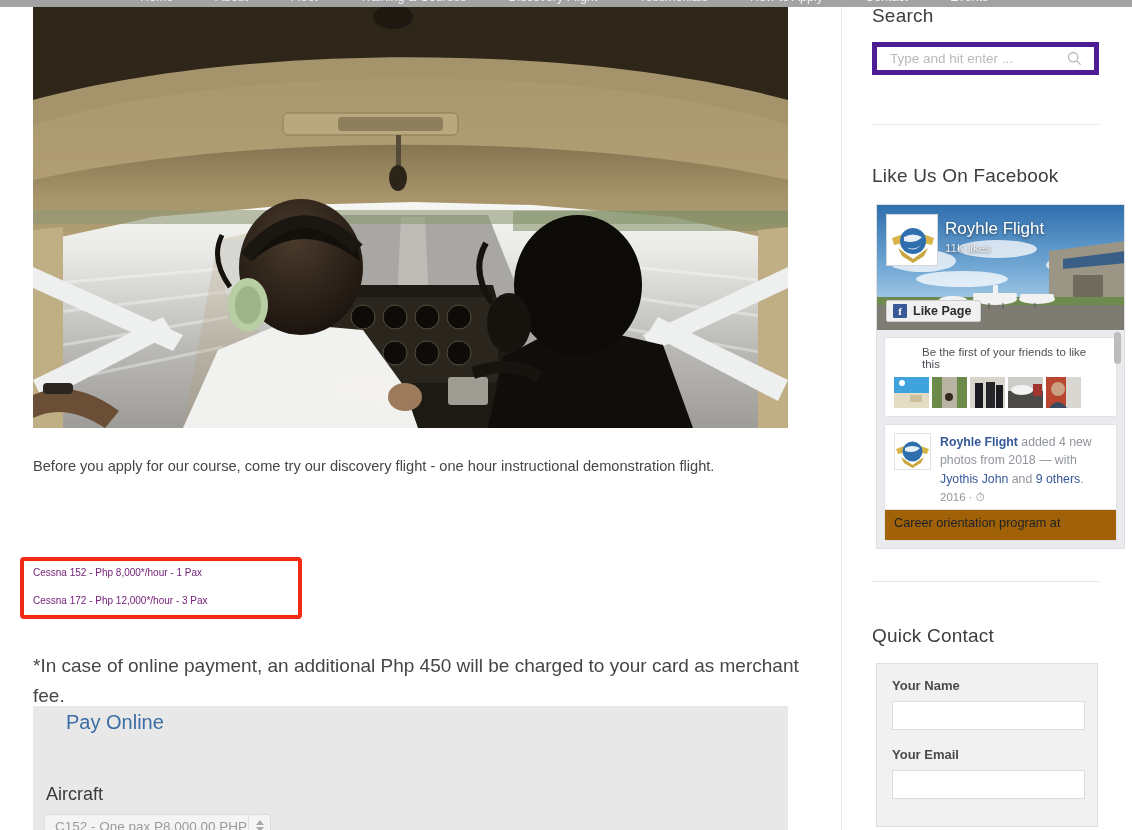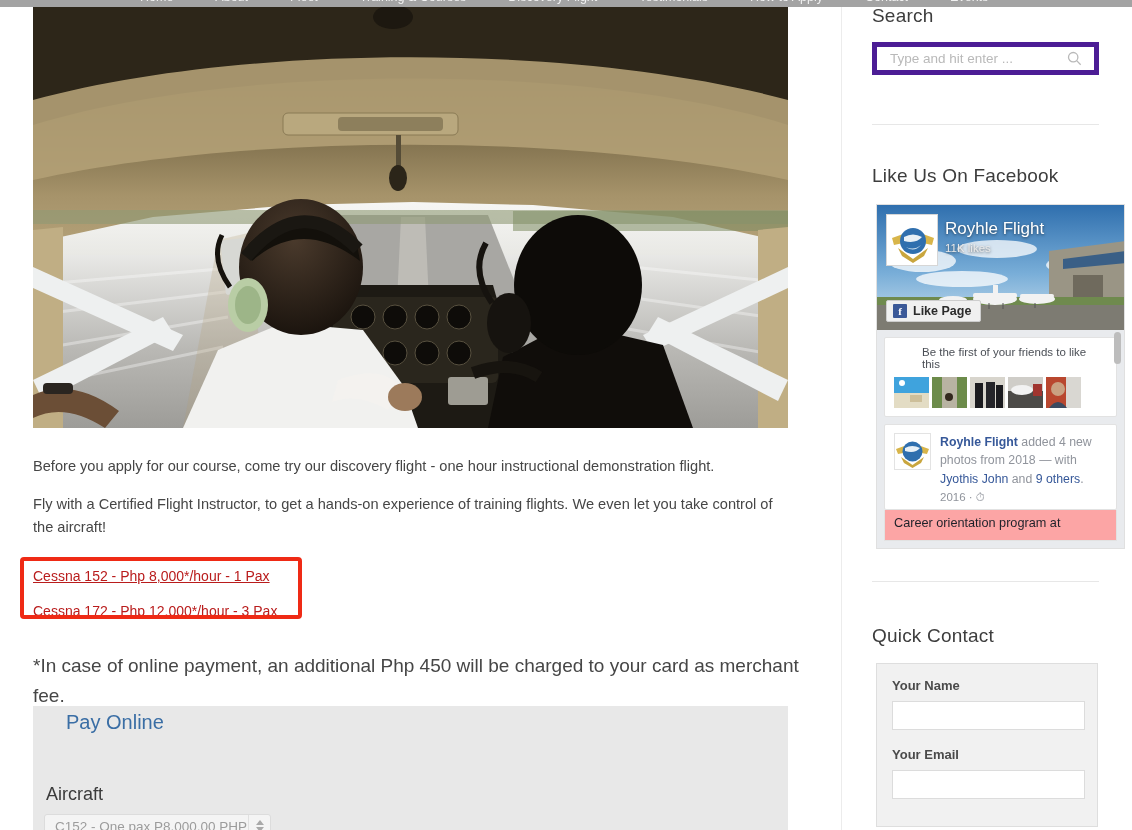--- a/index.html
+++ b/index.html
@@ -53,25 +53,24 @@
     color: #464646;
     margin-bottom: 14px;
   }
   .copy p.tight { margin-bottom: 10px; }
 
   
   .price-lines {
     position: absolute; left: 0; top: 565px; width: 420px;
   }
   .price-lines p {
-    font-size: 14px;
+    font-size: 10px;
     line-height: 1.62;
-    color: #b91c1c;
+    color: #701a75;
     margin-bottom: 12px;
-    text-decoration: underline;
   }
   .redbox {
     position: absolute;
     left: -13px; top: -8px;
     width: 282px; height: 62px;
     border: 4px solid #ef2a15;
     border-radius: 4px;
     pointer-events: none;
   }
 
@@ -387,21 +386,20 @@
 
         <path d="M440 368 q38 -14 66 4" stroke="#17140f" stroke-width="12" fill="none"></path>
 
         <path d="M0 390 q40 -18 86 16 l-14 17 q-40 -26 -72 -10 Z" fill="#6b4e36"></path>
         <rect x="10" y="378" width="30" height="11" rx="4" fill="#2a2520"></rect>
       </svg>
     </div>
 
     <div class="copy">
       <p>Before you apply for our course, come try our discovery flight - one hour instructional demonstration flight.</p>
-      <p>Fly with a Certified Flight Instructor, to get a hands-on experience of training flights. We even let you take control of the aircraft!</p>
     </div>
 
     <div class="price-lines">
       <div class="redbox"></div>
       <p>Cessna 152 - Php 8,000*/hour - 1 Pax</p>
       <p>Cessna 172 - Php 12,000*/hour - 3 Pax</p>
     </div>
 
     <div class="footnote">*In case of online payment, an additional Php 450 will be charged to your card as merchant fee.</div>
 
@@ -556,21 +554,21 @@
             </div>
             <div class="fb-post-txt">
               <b>Royhle Flight</b><span> added 4 new photos </span><span>from 2018</span><span> — with </span><a>Jyothis John</a><span> and </span><a>9 others</a><span>.</span>
               <div class="fb-time">
                 <span>2016</span>
                 <span> · ⏱</span>
               </div>
             </div>
           </div>
         </div>
-        <div class="fb-caption" style="background:#fca5a5;border:1px solid #e2e2e2;border-top:none;margin-top:-7px;padding-top:4px;">Career orientation program at</div>
+        <div class="fb-caption" style="background:#a16207;border:1px solid #e2e2e2;border-top:none;margin-top:-7px;padding-top:4px;">Career orientation program at</div>
 
         <div class="fb-scroll">
           <div class="fb-scroll-thumb"></div>
         </div>
       </div>
     </div>
 
     <div class="qc-hr"></div>
     <div class="qc-head side-title">Quick Contact</div>
     <div class="qc-box">

